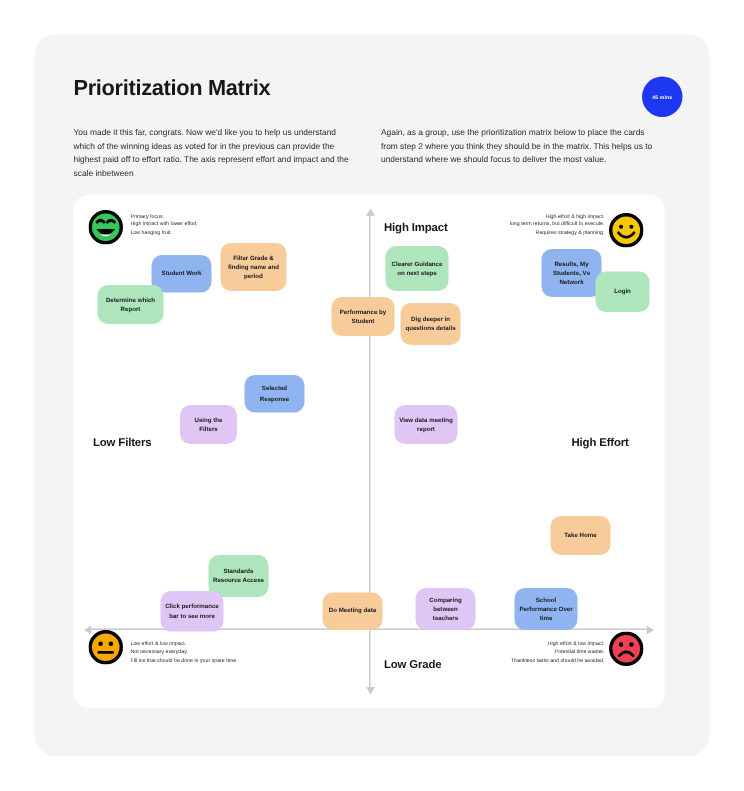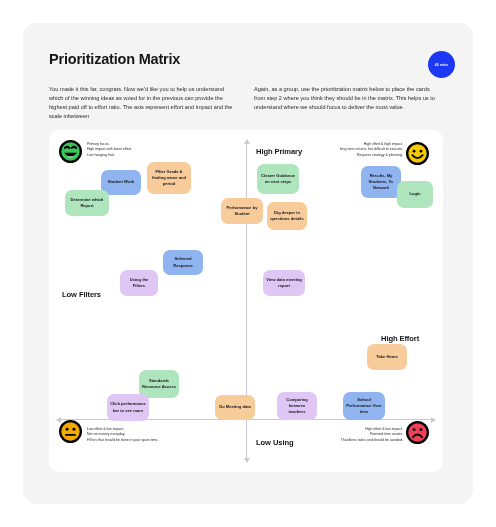--- a/index.html
+++ b/index.html
@@ -50,21 +50,21 @@
   .arrow{position:absolute;width:0;height:0;}
   .arrow.up{left:194.5px;top:9px;border-left:3px solid transparent;border-right:3px solid transparent;border-bottom:5px solid #c9c9cf;}
   .arrow.down{left:194.5px;top:328px;border-left:3px solid transparent;border-right:3px solid transparent;border-top:5px solid #c9c9cf;}
   .arrow.left{left:7px;top:286.5px;border-top:3px solid transparent;border-bottom:3px solid transparent;border-right:5px solid #c9c9cf;}
   .arrow.right{left:382px;top:286.5px;border-top:3px solid transparent;border-bottom:3px solid transparent;border-left:5px solid #c9c9cf;}
 
   .axis-label{position:absolute;font-size:7.6px;font-weight:bold;color:#17171a;letter-spacing:-.1px;}
   .lbl-high-impact{left:207px;top:17px;}
   .lbl-low-impact{left:207px;top:308px;}
   .lbl-low-effort{left:13px;top:160px;}
-  .lbl-high-effort{left:332px;top:160px;margin-top:44px;}
+  .lbl-high-effort{left:332px;top:160px;}
 
   
   .note{position:absolute;font-size:3.5px;line-height:1.55;color:#2a2a2e;white-space:pre-line;}
   .note.right-al{text-align:right;}
 
   .face{position:absolute;width:23px;height:23px;}
 
   
   .card{
     position:absolute;border-radius:7px;
@@ -90,22 +90,22 @@
   <div class="intro col2">Again, as a group, use the prioritization matrix below to place the cards from step 2 where you think they should be in the matrix. This helps us to understand where we should focus to deliver the most value.</div>
 
   <div class="matrix">
     <div class="axis-v"></div>
     <div class="axis-h"></div>
     <div class="arrow up"></div>
     <div class="arrow down"></div>
     <div class="arrow left"></div>
     <div class="arrow right"></div>
 
-    <div class="axis-label lbl-high-impact">High Primary</div>
-    <div class="axis-label lbl-low-impact">Low Using</div>
+    <div class="axis-label lbl-high-impact">High Impact</div>
+    <div class="axis-label lbl-low-impact">Low Grade</div>
     <div class="axis-label lbl-low-effort">Low Filters</div>
     <div class="axis-label lbl-high-effort">High Effort</div>
 
     <svg class="face" style="left:10px;top:10px;" viewBox="0 0 40 40">
       <circle cx="20" cy="20" r="18" fill="#36c75a" stroke="#000" stroke-width="4"></circle>
       <path d="M10 14 q4 -4 8 0" stroke="#000" stroke-width="3.4" fill="none" stroke-linecap="round"></path>
       <path d="M22 14 q4 -4 8 0" stroke="#000" stroke-width="3.4" fill="none" stroke-linecap="round"></path>
       <path d="M9 22 q11 14 22 0 z" fill="#000"></path>
       <path d="M13.5 28.5 q6.5 4 13 0" fill="#fff"></path>
     </svg>

